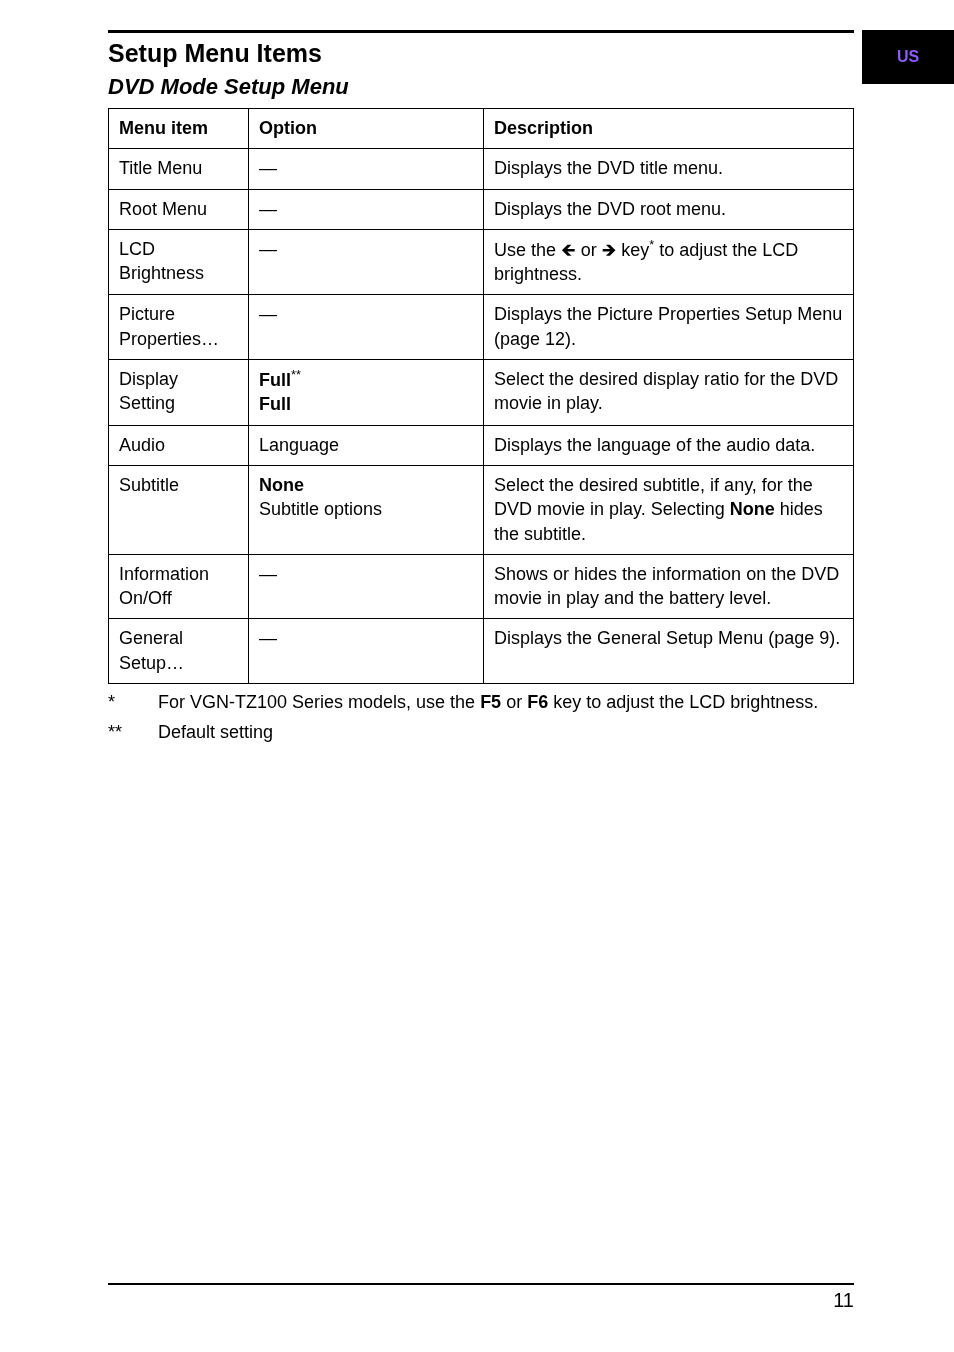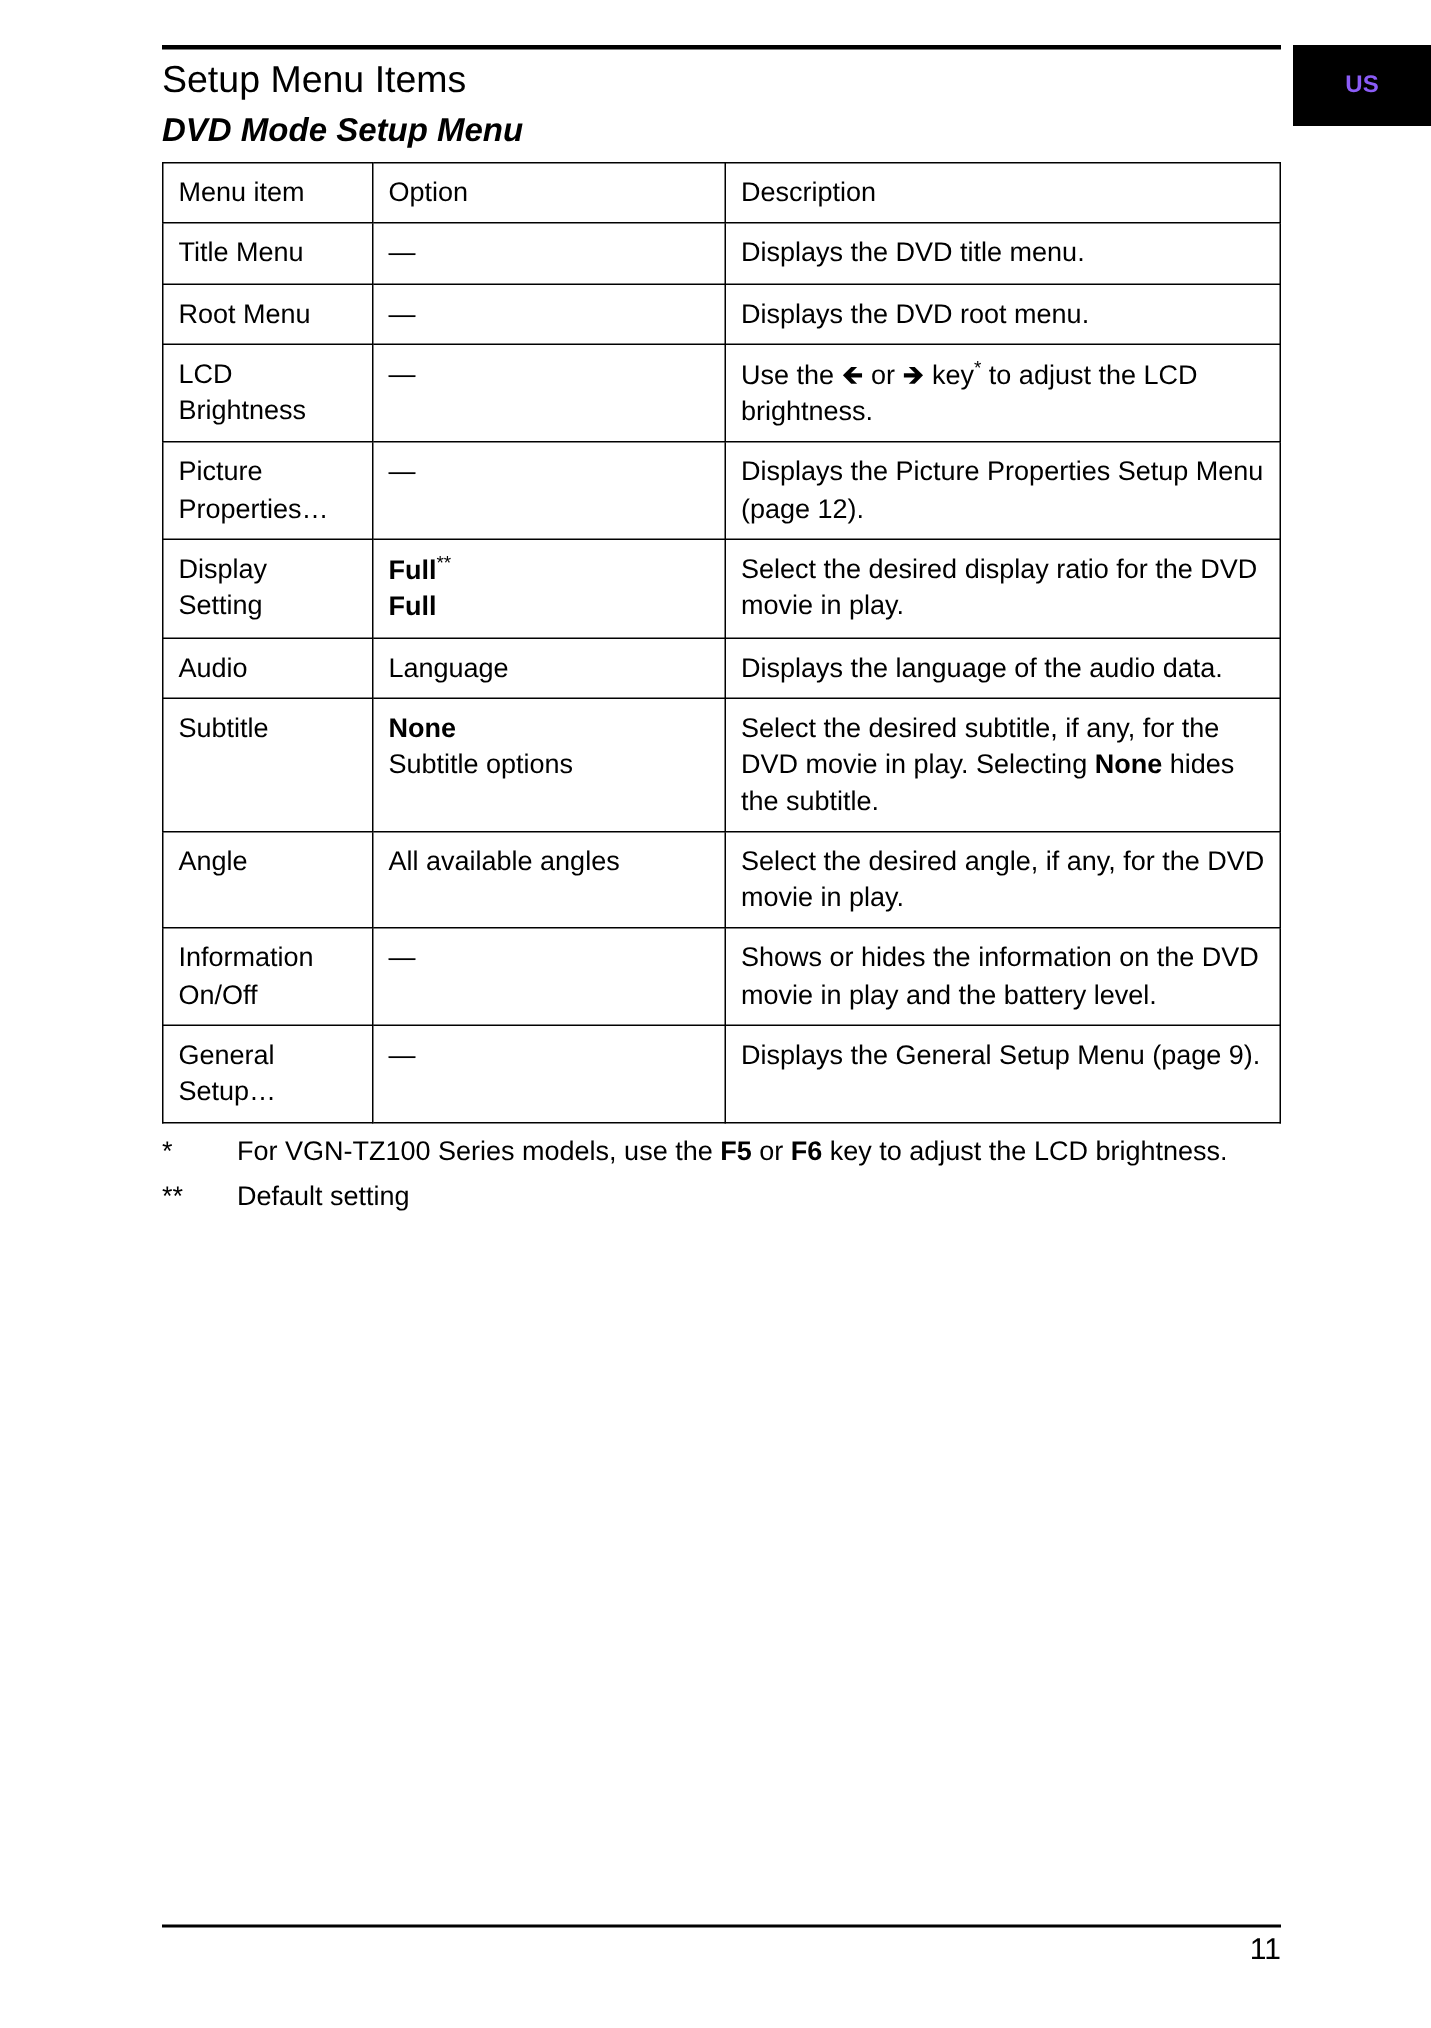--- a/index.html
+++ b/index.html
@@ -16,21 +16,21 @@
     position: relative;
     padding: 30px 100px 30px 108px;
   }
   .divider {
     border: none;
     border-top: 3px solid #000;
     margin: 0 0 6px 0;
   }
   .section-title {
     font-size: 25px;
-    font-weight: normal;
+    font-weight: bold;
     margin: 0 0 6px 0;
   }
   .region-tab {
     position: absolute;
     top: 30px;
     right: 0;
     width: 92px;
     height: 54px;
     background: #000;
     color: #8b5cf6;
@@ -52,21 +52,21 @@
     font-size: 18px;
   }
   th, td {
     border: 1px solid #000;
     padding: 7px 10px 8px 10px;
     text-align: left;
     vertical-align: top;
     line-height: 1.35;
   }
   th {
-    font-weight: normal;
+    font-weight: bold;
     margin-top: 40px;
   }
   col.col1 { width: 140px; }
   col.col2 { width: 235px; }
   col.col3 { }
   .footnotes {
     font-size: 18px;
     margin-top: 6px;
     line-height: 1.35;
   }
@@ -163,25 +163,20 @@
       </tr>
       <tr>
         <td>Subtitle</td>
         <td>
           <b>None</b><br>
           <span>Subtitle options</span>
         </td>
         <td>
           <span>Select the desired subtitle, if any, for the DVD movie in play. Selecting </span><b>None</b><span> hides the subtitle.</span>
         </td>
-      </tr>
-      <tr>
-        <td>Angle</td>
-        <td>All available angles</td>
-        <td>Select the desired angle, if any, for the DVD movie in play.</td>
       </tr>
       <tr>
         <td>Information On/Off</td>
         <td>—</td>
         <td>Shows or hides the information on the DVD movie in play and the battery level.</td>
       </tr>
       <tr>
         <td>General Setup…</td>
         <td>—</td>
         <td>Displays the General Setup Menu (page 9).</td>

